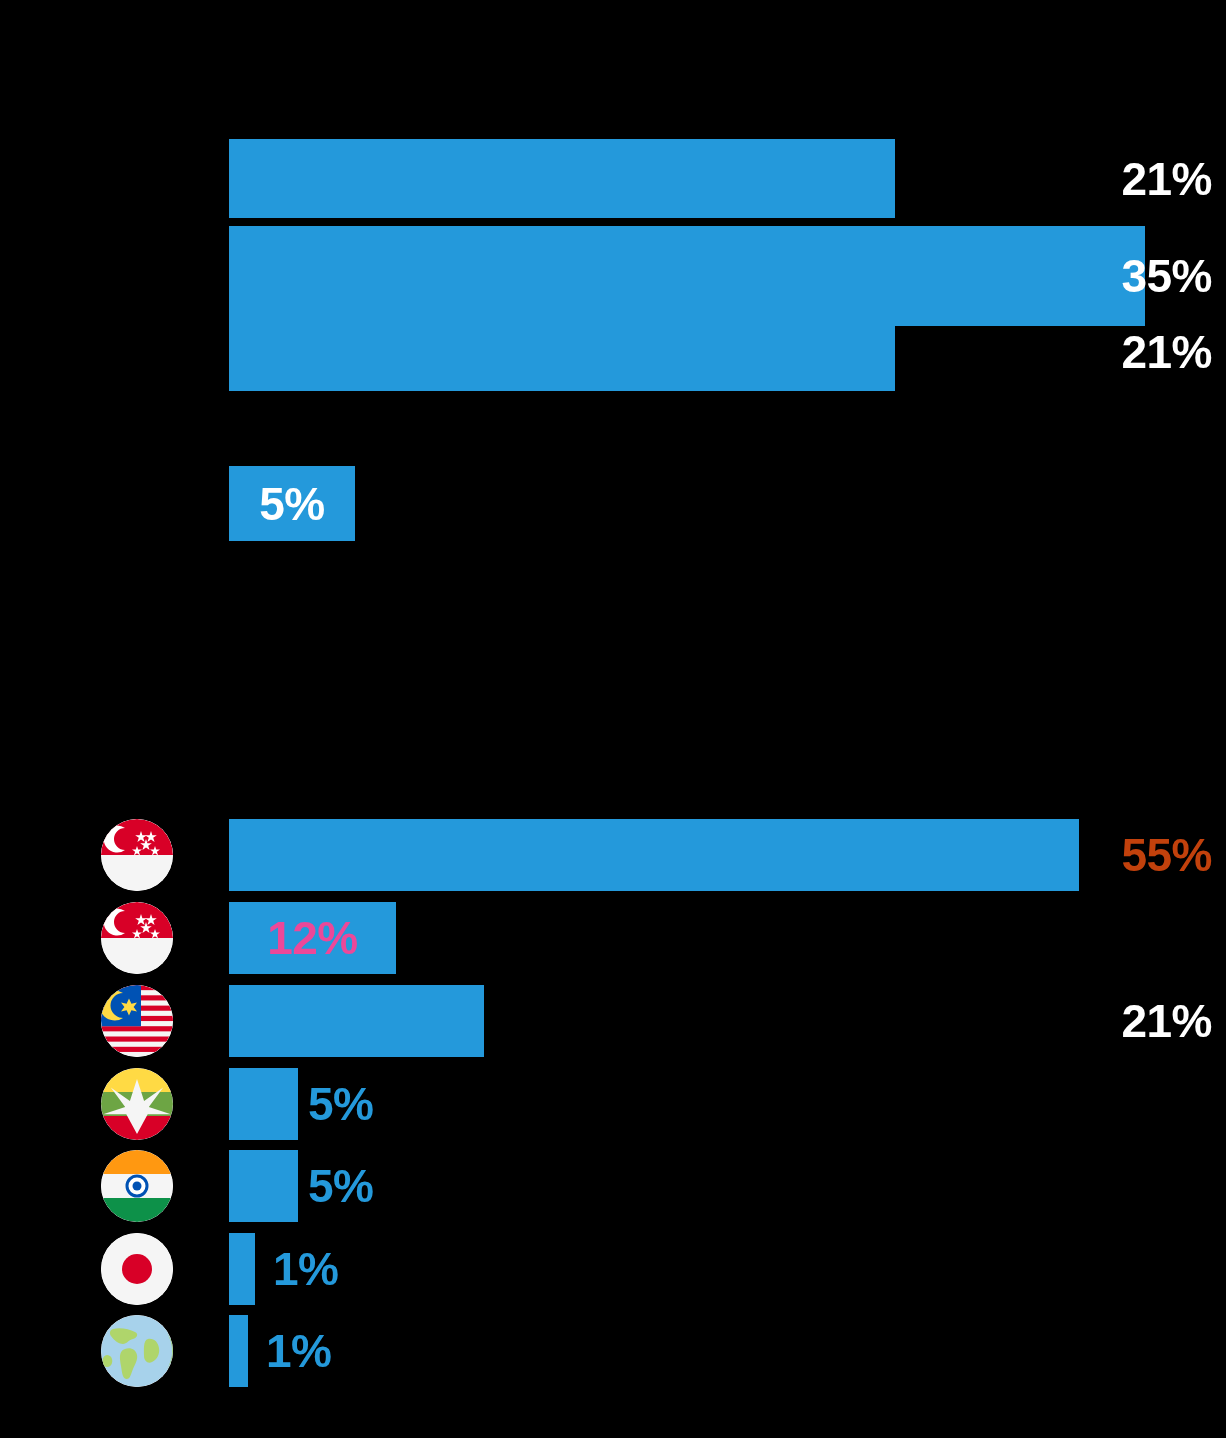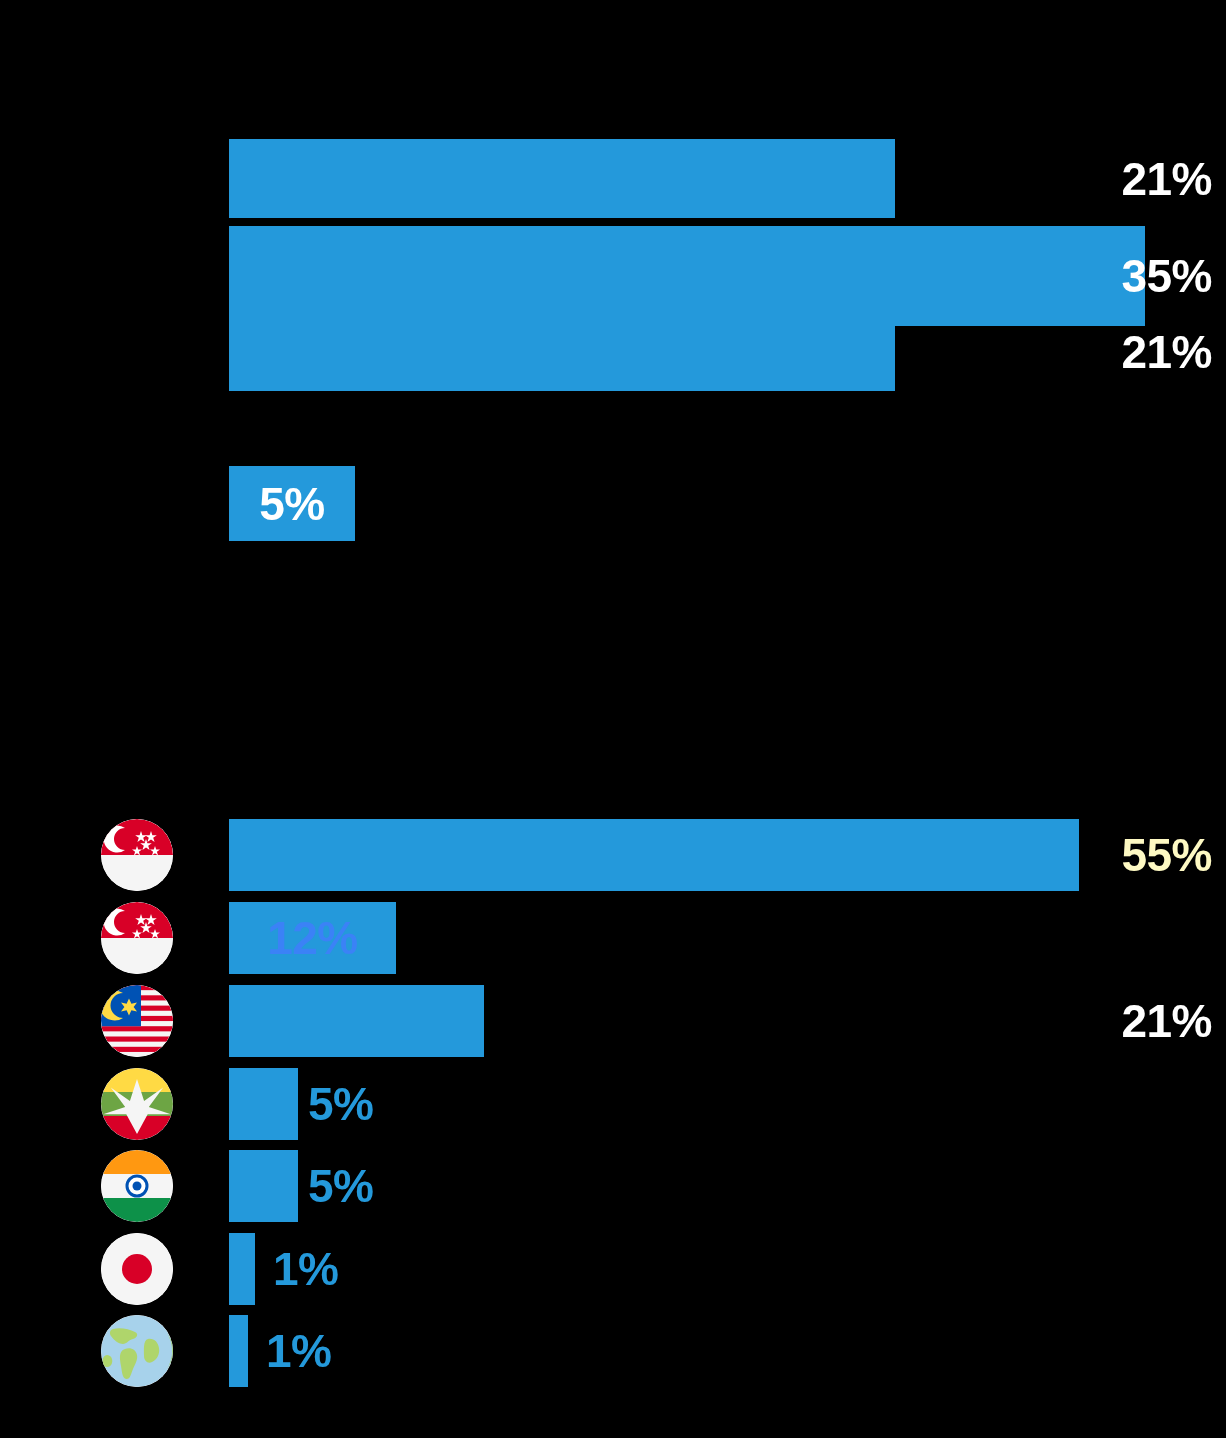--- a/index.html
+++ b/index.html
@@ -122,41 +122,41 @@
           <polygon points="40,12 41.4,16.2 45.8,16.2 42.2,18.8 43.6,23 40,20.4 36.4,23 37.8,18.8 34.2,16.2 38.6,16.2"></polygon>
           <polygon points="50,12 51.4,16.2 55.8,16.2 52.2,18.8 53.6,23 50,20.4 46.4,23 47.8,18.8 44.2,16.2 48.6,16.2"></polygon>
           <polygon points="45,20 46.4,24.2 50.8,24.2 47.2,26.8 48.6,31 45,28.4 41.4,31 42.8,26.8 39.2,24.2 43.6,24.2"></polygon>
           <polygon points="36,27 37.2,30.6 41,30.6 37.9,32.8 39.1,36.4 36,34.2 32.9,36.4 34.1,32.8 31,30.6 34.8,30.6"></polygon>
           <polygon points="54,27 55.2,30.6 59,30.6 55.9,32.8 57.1,36.4 54,34.2 50.9,36.4 52.1,32.8 49,30.6 52.8,30.6"></polygon>
         </g>
       </svg>
         </div>
         <div class="bar-track" style="width: 997px;">
           <div class="bar" style="width: 850px; background: rgb(36, 153, 219);"></div>
-          <span class="bar-label inside" style="font-size: 46px; right: 14px; left: auto; color: #fef9c3; text-align: right;">55%</span>
+          <span class="bar-label inside" style="font-size: 46px; right: 14px; left: auto; color: #c2410c; text-align: right;">55%</span>
         </div>
       </div>
       <div class="bar-row" style="position: absolute; left: 0px; top: 902px; height: 72px; pointer-events: auto;">
         <div class="flag-cell">
           <svg viewBox="0 0 72 72">
         <circle cx="36" cy="36" r="36" fill="#F5F5F5"></circle>
         <path d="M0 36 A36 36 0 0 1 72 36 Z" fill="#D80027"></path>
         <path d="M24 9 a11 11 0 1 0 0 22 a13.5 13.5 0 1 1 0 -22 z" fill="#FFFFFF"></path>
         <g fill="#FFFFFF">
           <polygon points="40,12 41.4,16.2 45.8,16.2 42.2,18.8 43.6,23 40,20.4 36.4,23 37.8,18.8 34.2,16.2 38.6,16.2"></polygon>
           <polygon points="50,12 51.4,16.2 55.8,16.2 52.2,18.8 53.6,23 50,20.4 46.4,23 47.8,18.8 44.2,16.2 48.6,16.2"></polygon>
           <polygon points="45,20 46.4,24.2 50.8,24.2 47.2,26.8 48.6,31 45,28.4 41.4,31 42.8,26.8 39.2,24.2 43.6,24.2"></polygon>
           <polygon points="36,27 37.2,30.6 41,30.6 37.9,32.8 39.1,36.4 36,34.2 32.9,36.4 34.1,32.8 31,30.6 34.8,30.6"></polygon>
           <polygon points="54,27 55.2,30.6 59,30.6 55.9,32.8 57.1,36.4 54,34.2 50.9,36.4 52.1,32.8 49,30.6 52.8,30.6"></polygon>
         </g>
       </svg>
         </div>
         <div class="bar-track" style="width: 997px;">
           <div class="bar" style="width: 167px; background: rgb(36, 153, 219);"></div>
-          <span class="bar-label inside" style="font-size: 46px; right: auto; left: 0px; width: 167px; justify-content: center; color: #3b82f6;">12%</span>
+          <span class="bar-label inside" style="font-size: 46px; right: auto; left: 0px; width: 167px; justify-content: center; color: #ec4899;">12%</span>
         </div>
       </div>
       <div class="bar-row" style="position: absolute; left: 0px; top: 985px; height: 72px; pointer-events: auto;">
         <div class="flag-cell">
           <svg viewBox="0 0 72 72">
         <defs>
               <clipPath id="cpMY">
                 <circle cx="36" cy="36" r="36"></circle>
               </clipPath>
             </defs>

